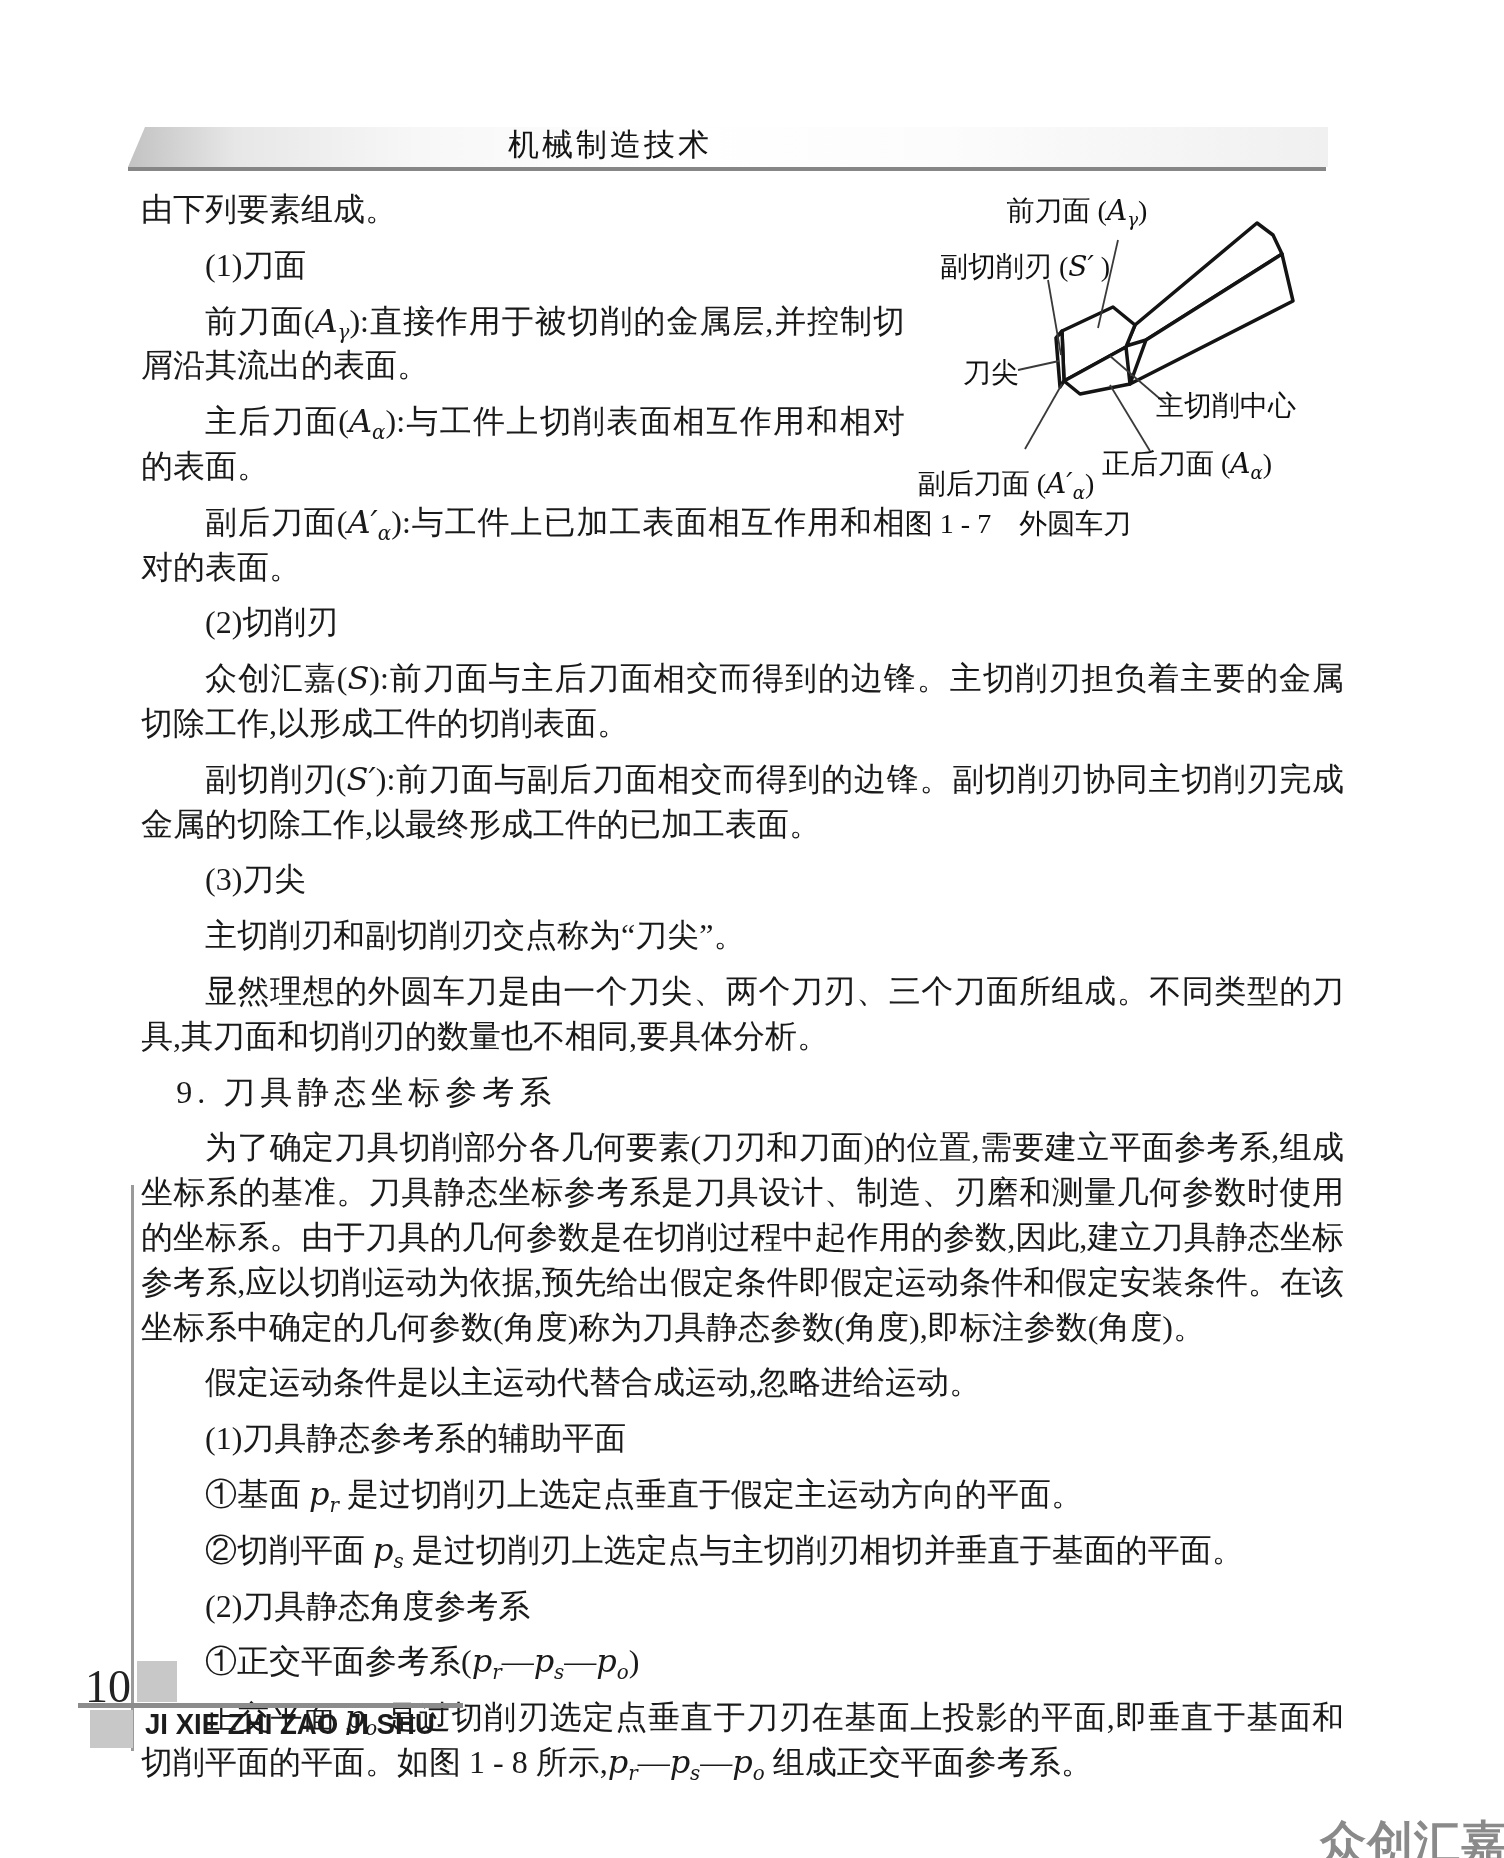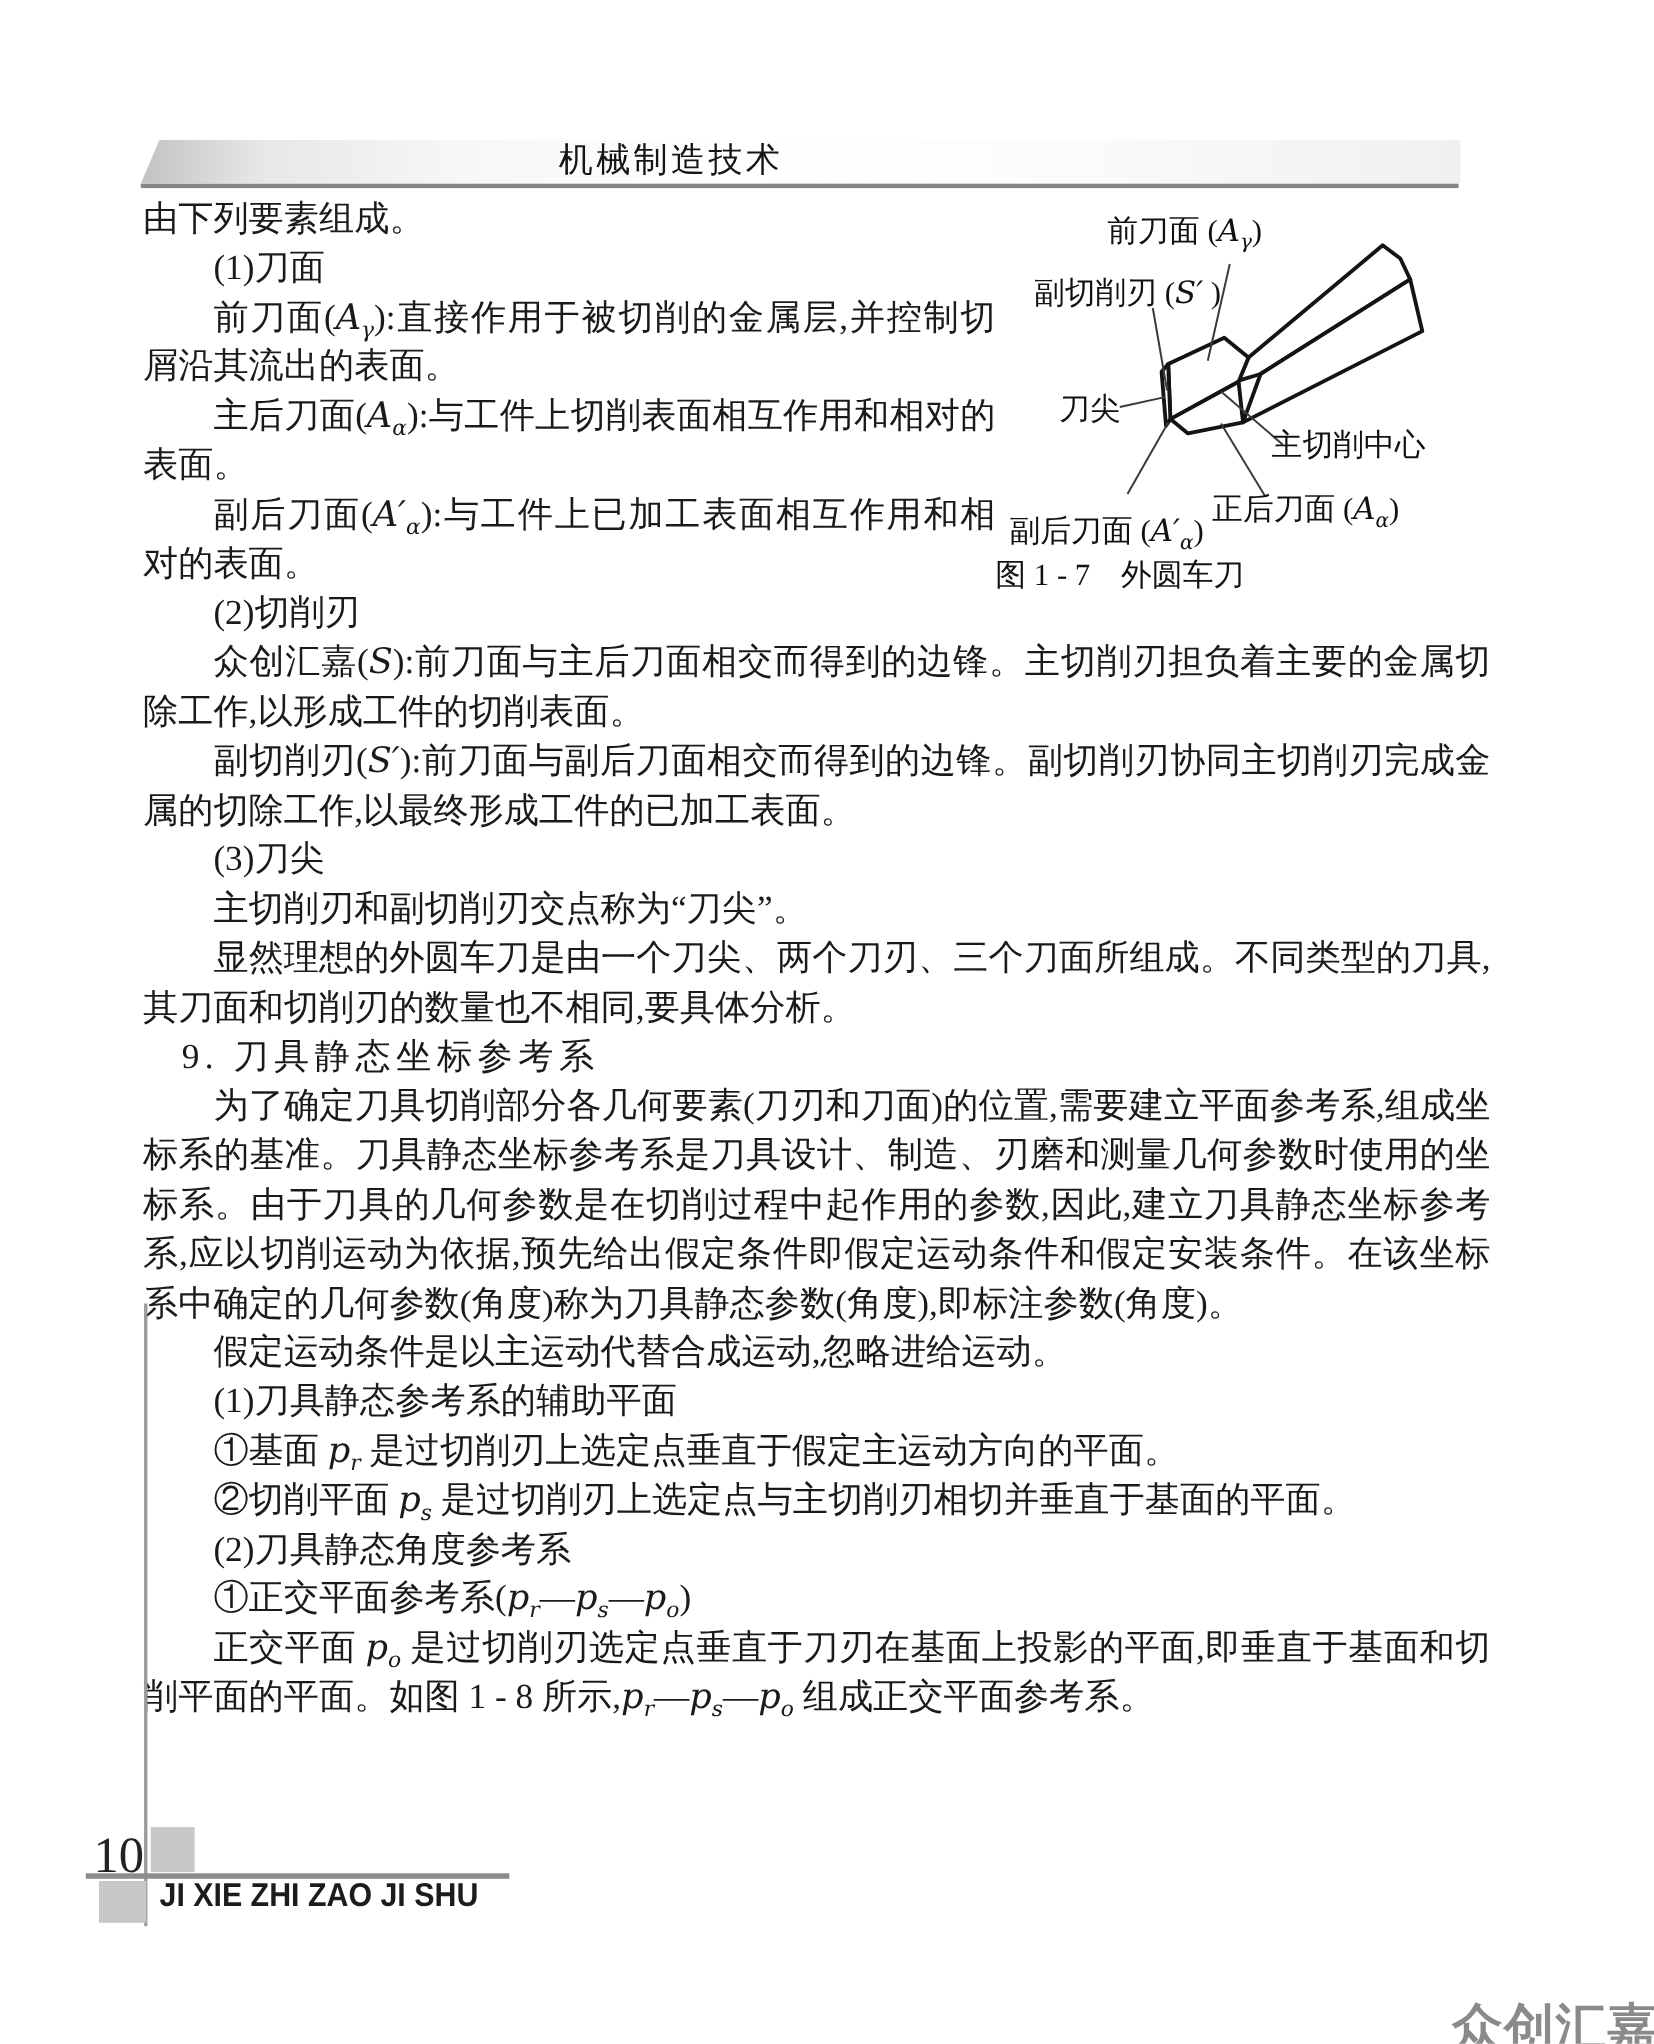--- a/index.html
+++ b/index.html
@@ -17,21 +17,21 @@
     position:absolute;left:460px;top:124px;width:300px;
     font-family:"Liberation Sans",sans-serif;font-weight:400;
     font-size:31px;letter-spacing:3px;color:#151515;text-align:center;
   }
   .header-rule{position:absolute;left:128px;top:167px;width:1198px;height:4px;background:#868686;}
   
   .content{
     position:absolute;left:130px;top:176px;width:1225px;
     font-size:32px;line-height:44.8px;text-align:justify;
   }
-  .content p{margin:0;padding:0;}
+  .content p{margin:11px;padding:0;}
   .content p.indent{text-indent:2em;}
   .content p.heading{text-indent:1.1em;letter-spacing:5px;font-weight:500;}
   .math-i{font-family:"DejaVu Serif",serif;font-style:italic;}
   sub.math-sub{font-family:"DejaVu Serif",serif;font-style:italic;font-size:0.62em;line-height:0;}
   
   .figure-float{float:right;width:450px;height:356px;position:relative;}
   .figure-abs{position:absolute;left:-35px;top:0;width:520px;height:360px;}
   .figure-abs svg{position:absolute;left:0;top:0;}
   .fig-label{
     position:absolute;transform:translate(-50%,-50%);white-space:nowrap;

